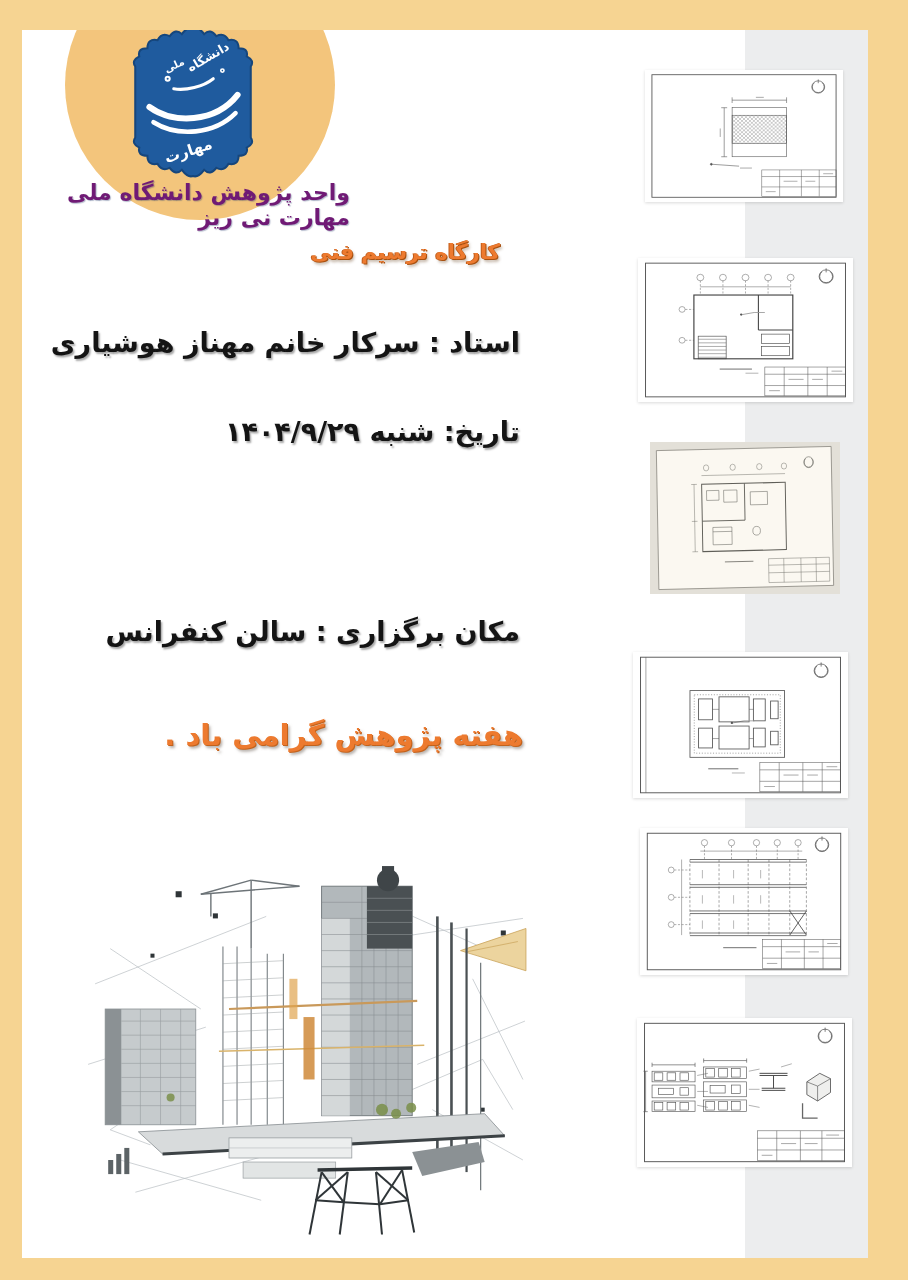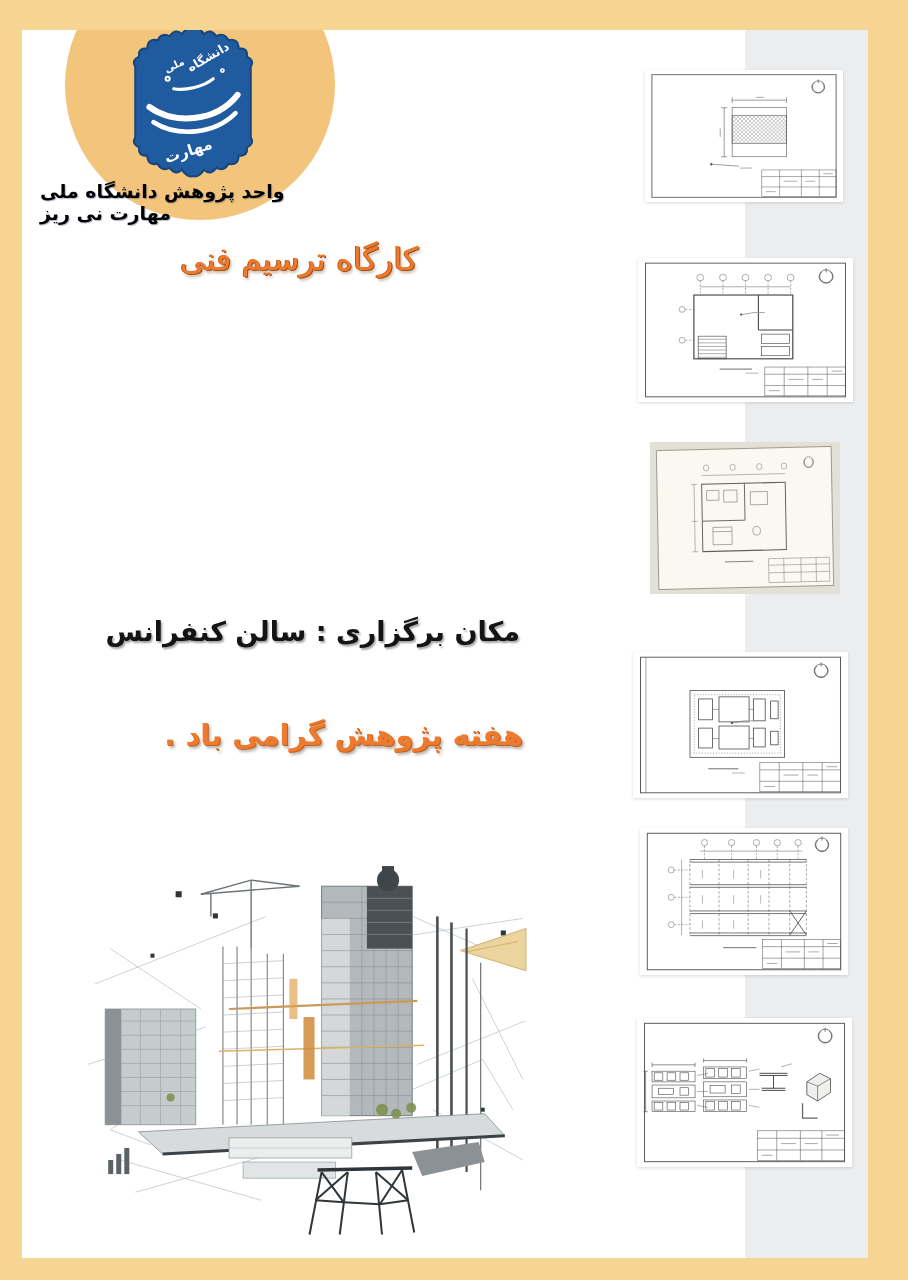--- a/index.html
+++ b/index.html
@@ -5,25 +5,25 @@
   html,body{margin:0;padding:0;}
   body{width:908px;height:1280px;background:#f6d492;position:relative;
        font-family:"DejaVu Sans", sans-serif;overflow:hidden;}
   .poster{position:absolute;inset:0;}
   .paper{position:absolute;left:22px;top:30px;width:846px;height:1228px;
          background:#ffffff;overflow:hidden;}
   .sidebar{position:absolute;left:723px;top:0;width:123px;height:1228px;background:#ecedee;}
   .halo{position:absolute;left:43px;top:-80px;width:270px;height:270px;border-radius:50%;
         background:#f3c57c;}
   .emblem{position:absolute;left:95px;top:-4px;width:152px;height:152px;}
-  .org-line{position:absolute;left:18px;top:150px;width:310px;text-align:left;
-            direction:rtl;font-weight:bold;font-size:19px;color:#000000;
+  .org-line{position:absolute;left:18px;top:150px;width:310px;text-align:right;
+            direction:rtl;font-weight:bold;font-size:22px;color:#701a75;
             text-shadow:1px 1px 1px rgba(40,60,110,.35);}
-  .title{position:absolute;left:158px;top:210px;width:320px;text-align:left;direction:rtl;
-         font-weight:normal;font-size:32px;color:#ed7a2f;
+  .title{position:absolute;left:158px;top:210px;width:320px;text-align:right;direction:rtl;
+         font-weight:bold;font-size:21px;color:#ed7a2f;
          text-shadow:1px 1px 0 #a8500f,-1px 0 0 #c05c1a,2px 3px 3px rgba(90,50,10,.35);}
   .info-line{position:absolute;left:0;right:348px;text-align:right;direction:rtl;
              font-weight:bold;font-size:27px;color:#141414;
              text-shadow:1.5px 1.5px 2px rgba(0,0,0,.35);}
   .info-instructor{top:297px;}
   .info-date{top:386px;}
   .info-time{top:473px;}
   .info-venue{top:558px;margin-top:28px;}
   .note-line{position:absolute;left:0;right:345px;top:688px;text-align:right;direction:rtl;
              font-weight:bold;font-size:29px;color:#ed7a2f;
@@ -63,20 +63,22 @@
         </g>
         <text x="92" y="34" font-size="12" font-weight="bold" fill="#ffffff" text-anchor="middle" transform="rotate(-30 92 34)">دانشگاه</text>
         <text x="58" y="42" font-size="10" font-weight="bold" fill="#ffffff" text-anchor="middle" transform="rotate(-25 58 42)">ملی</text>
         <text x="72" y="128" font-size="15" font-weight="bold" fill="#ffffff" text-anchor="middle" transform="rotate(-18 72 128)">مهارت</text>
       </svg>
     </div>
 
     <div class="org-line">واحد پژوهش دانشگاه ملی مهارت نی ریز</div>
 
     <div class="title">کارگاه ترسیم فنی</div>
+    <div class="info-line info-instructor">استاد : سرکار خانم مهناز هوشیاری</div>
+    <div class="info-line info-date">تاریخ: شنبه ۱۴۰۴/۹/۲۹</div>
     <div class="info-line info-venue">مکان برگزاری : سالن کنفرانس</div>
     <div class="note-line">هفته پژوهش گرامی باد .</div>
 
     <div class="artwork">
       <svg viewBox="0 0 445 380">
         <g stroke="#b9bfc3" stroke-width="0.7" fill="none">
           <line x1="15" y1="125" x2="185" y2="58"></line>
             <line x1="8" y1="205" x2="125" y2="168"></line>
           <line x1="295" y1="42" x2="442" y2="108"></line>
             <line x1="335" y1="205" x2="442" y2="162"></line>

